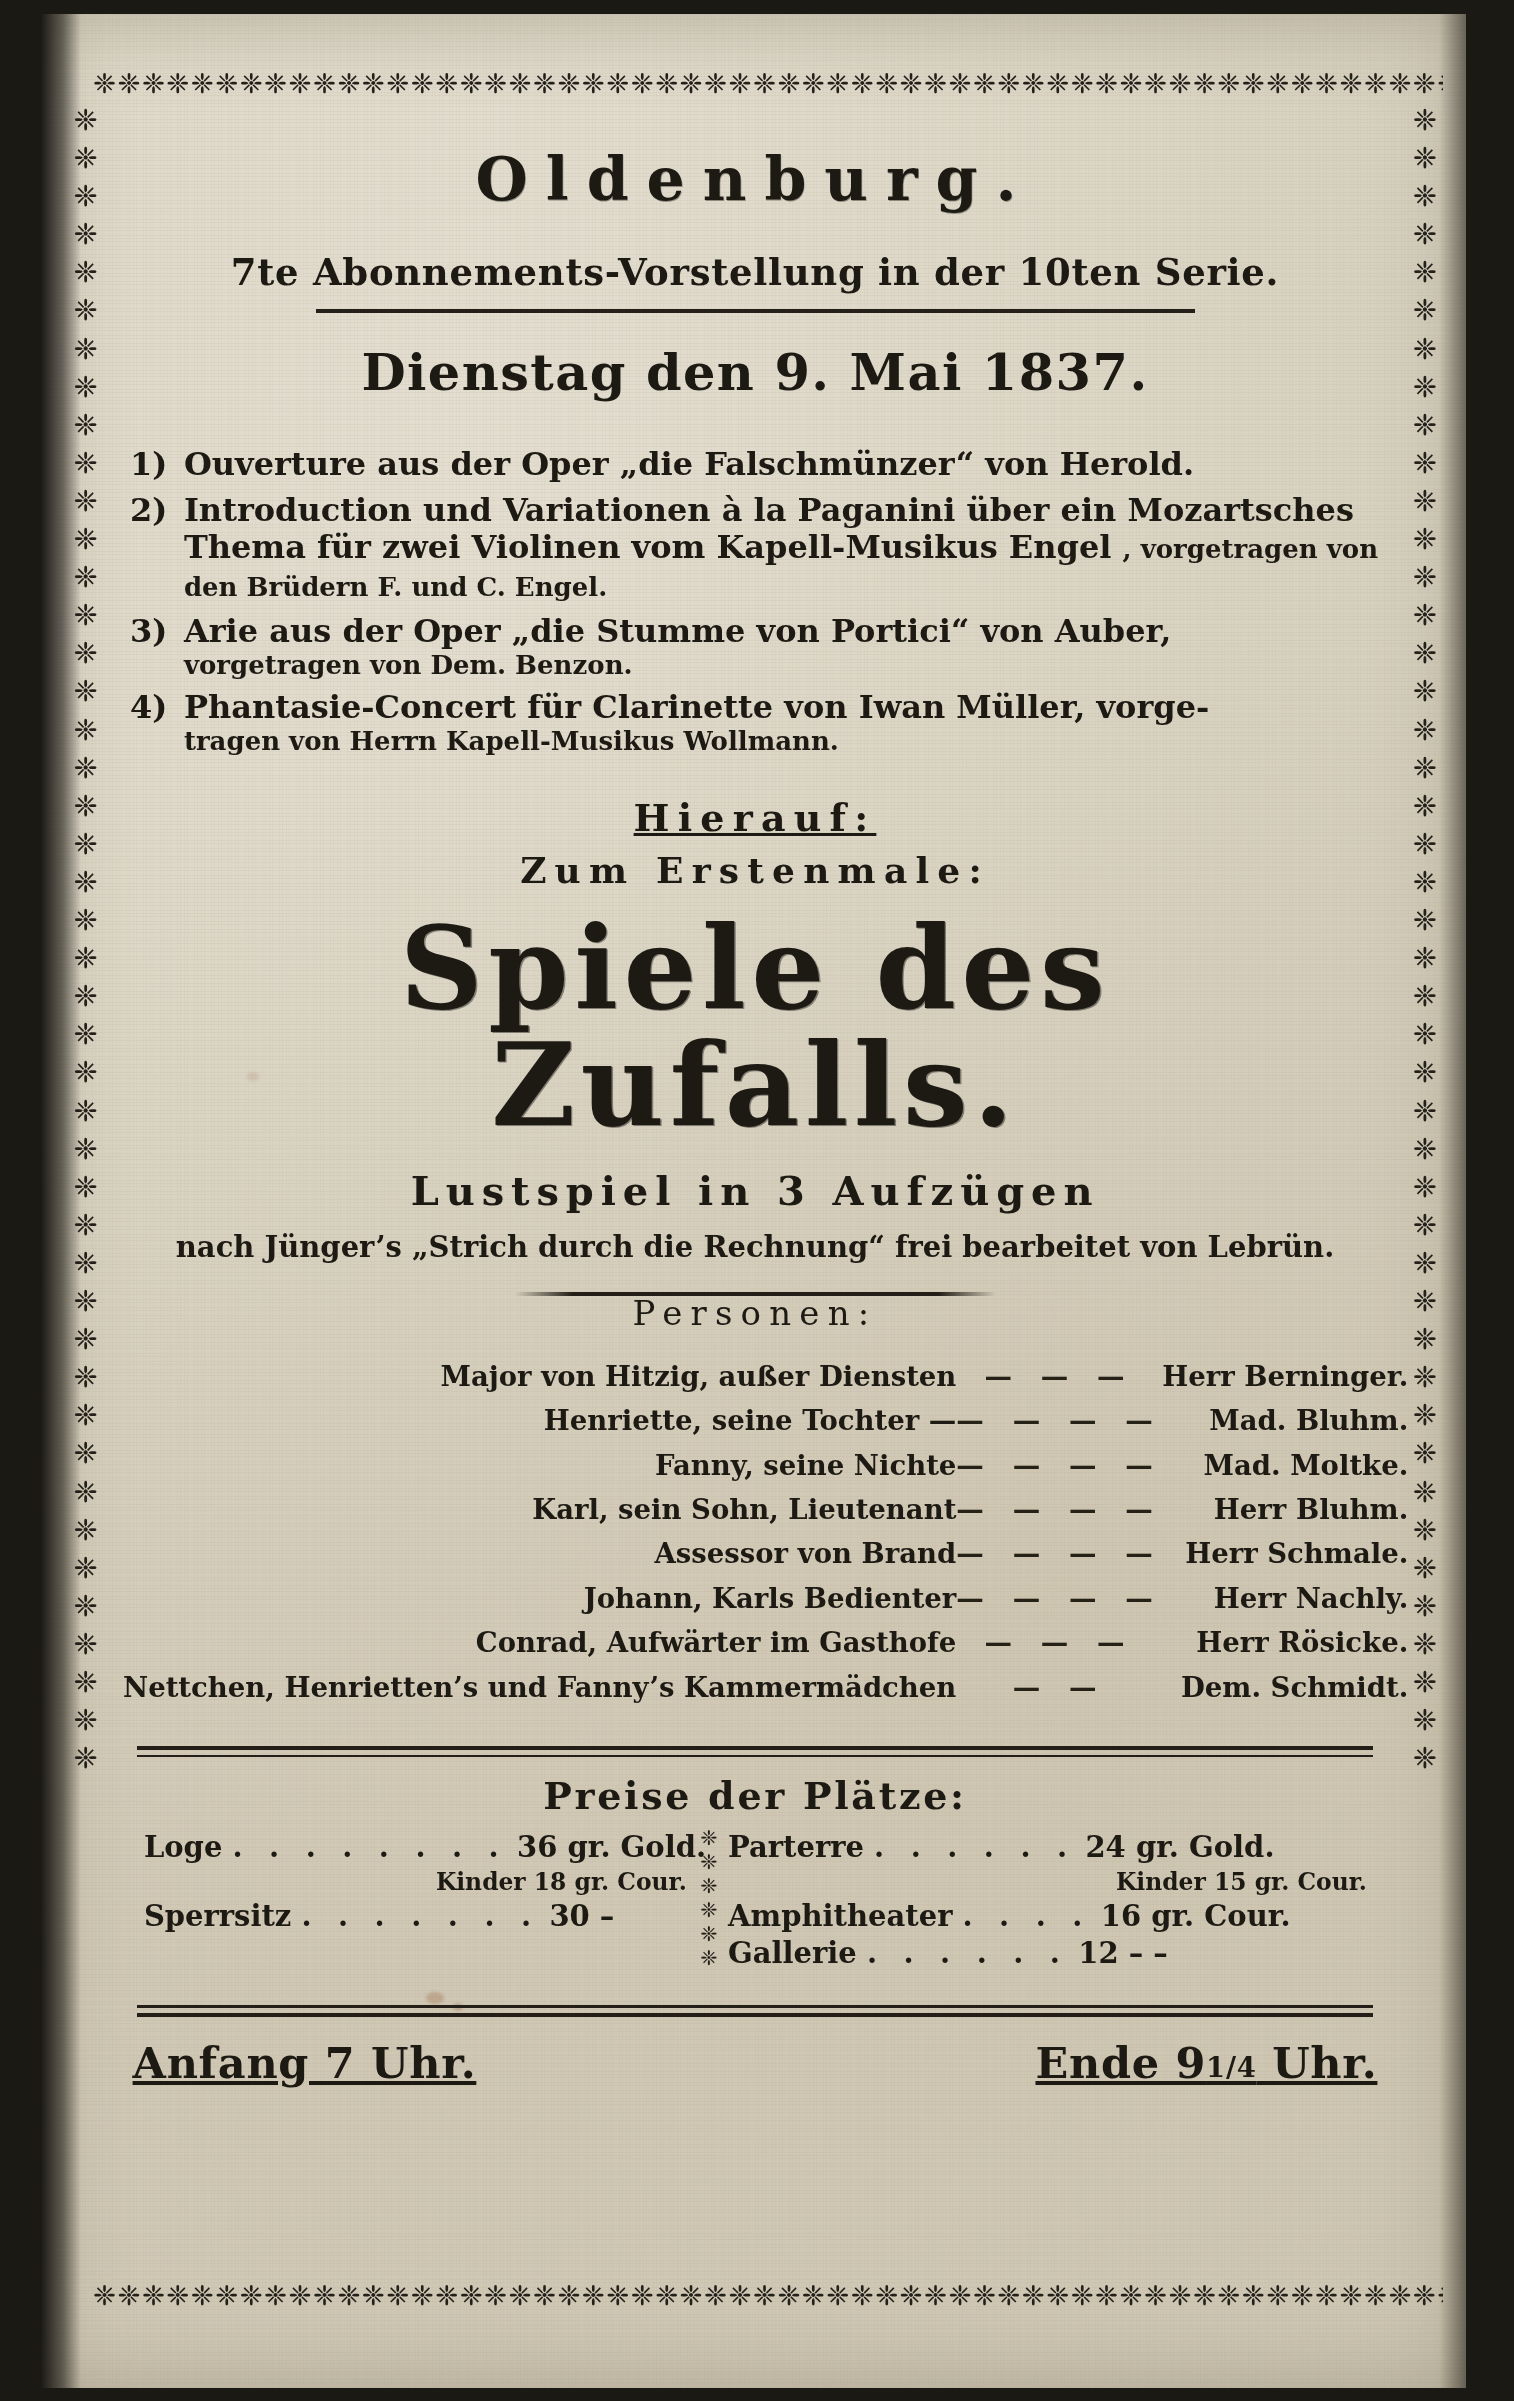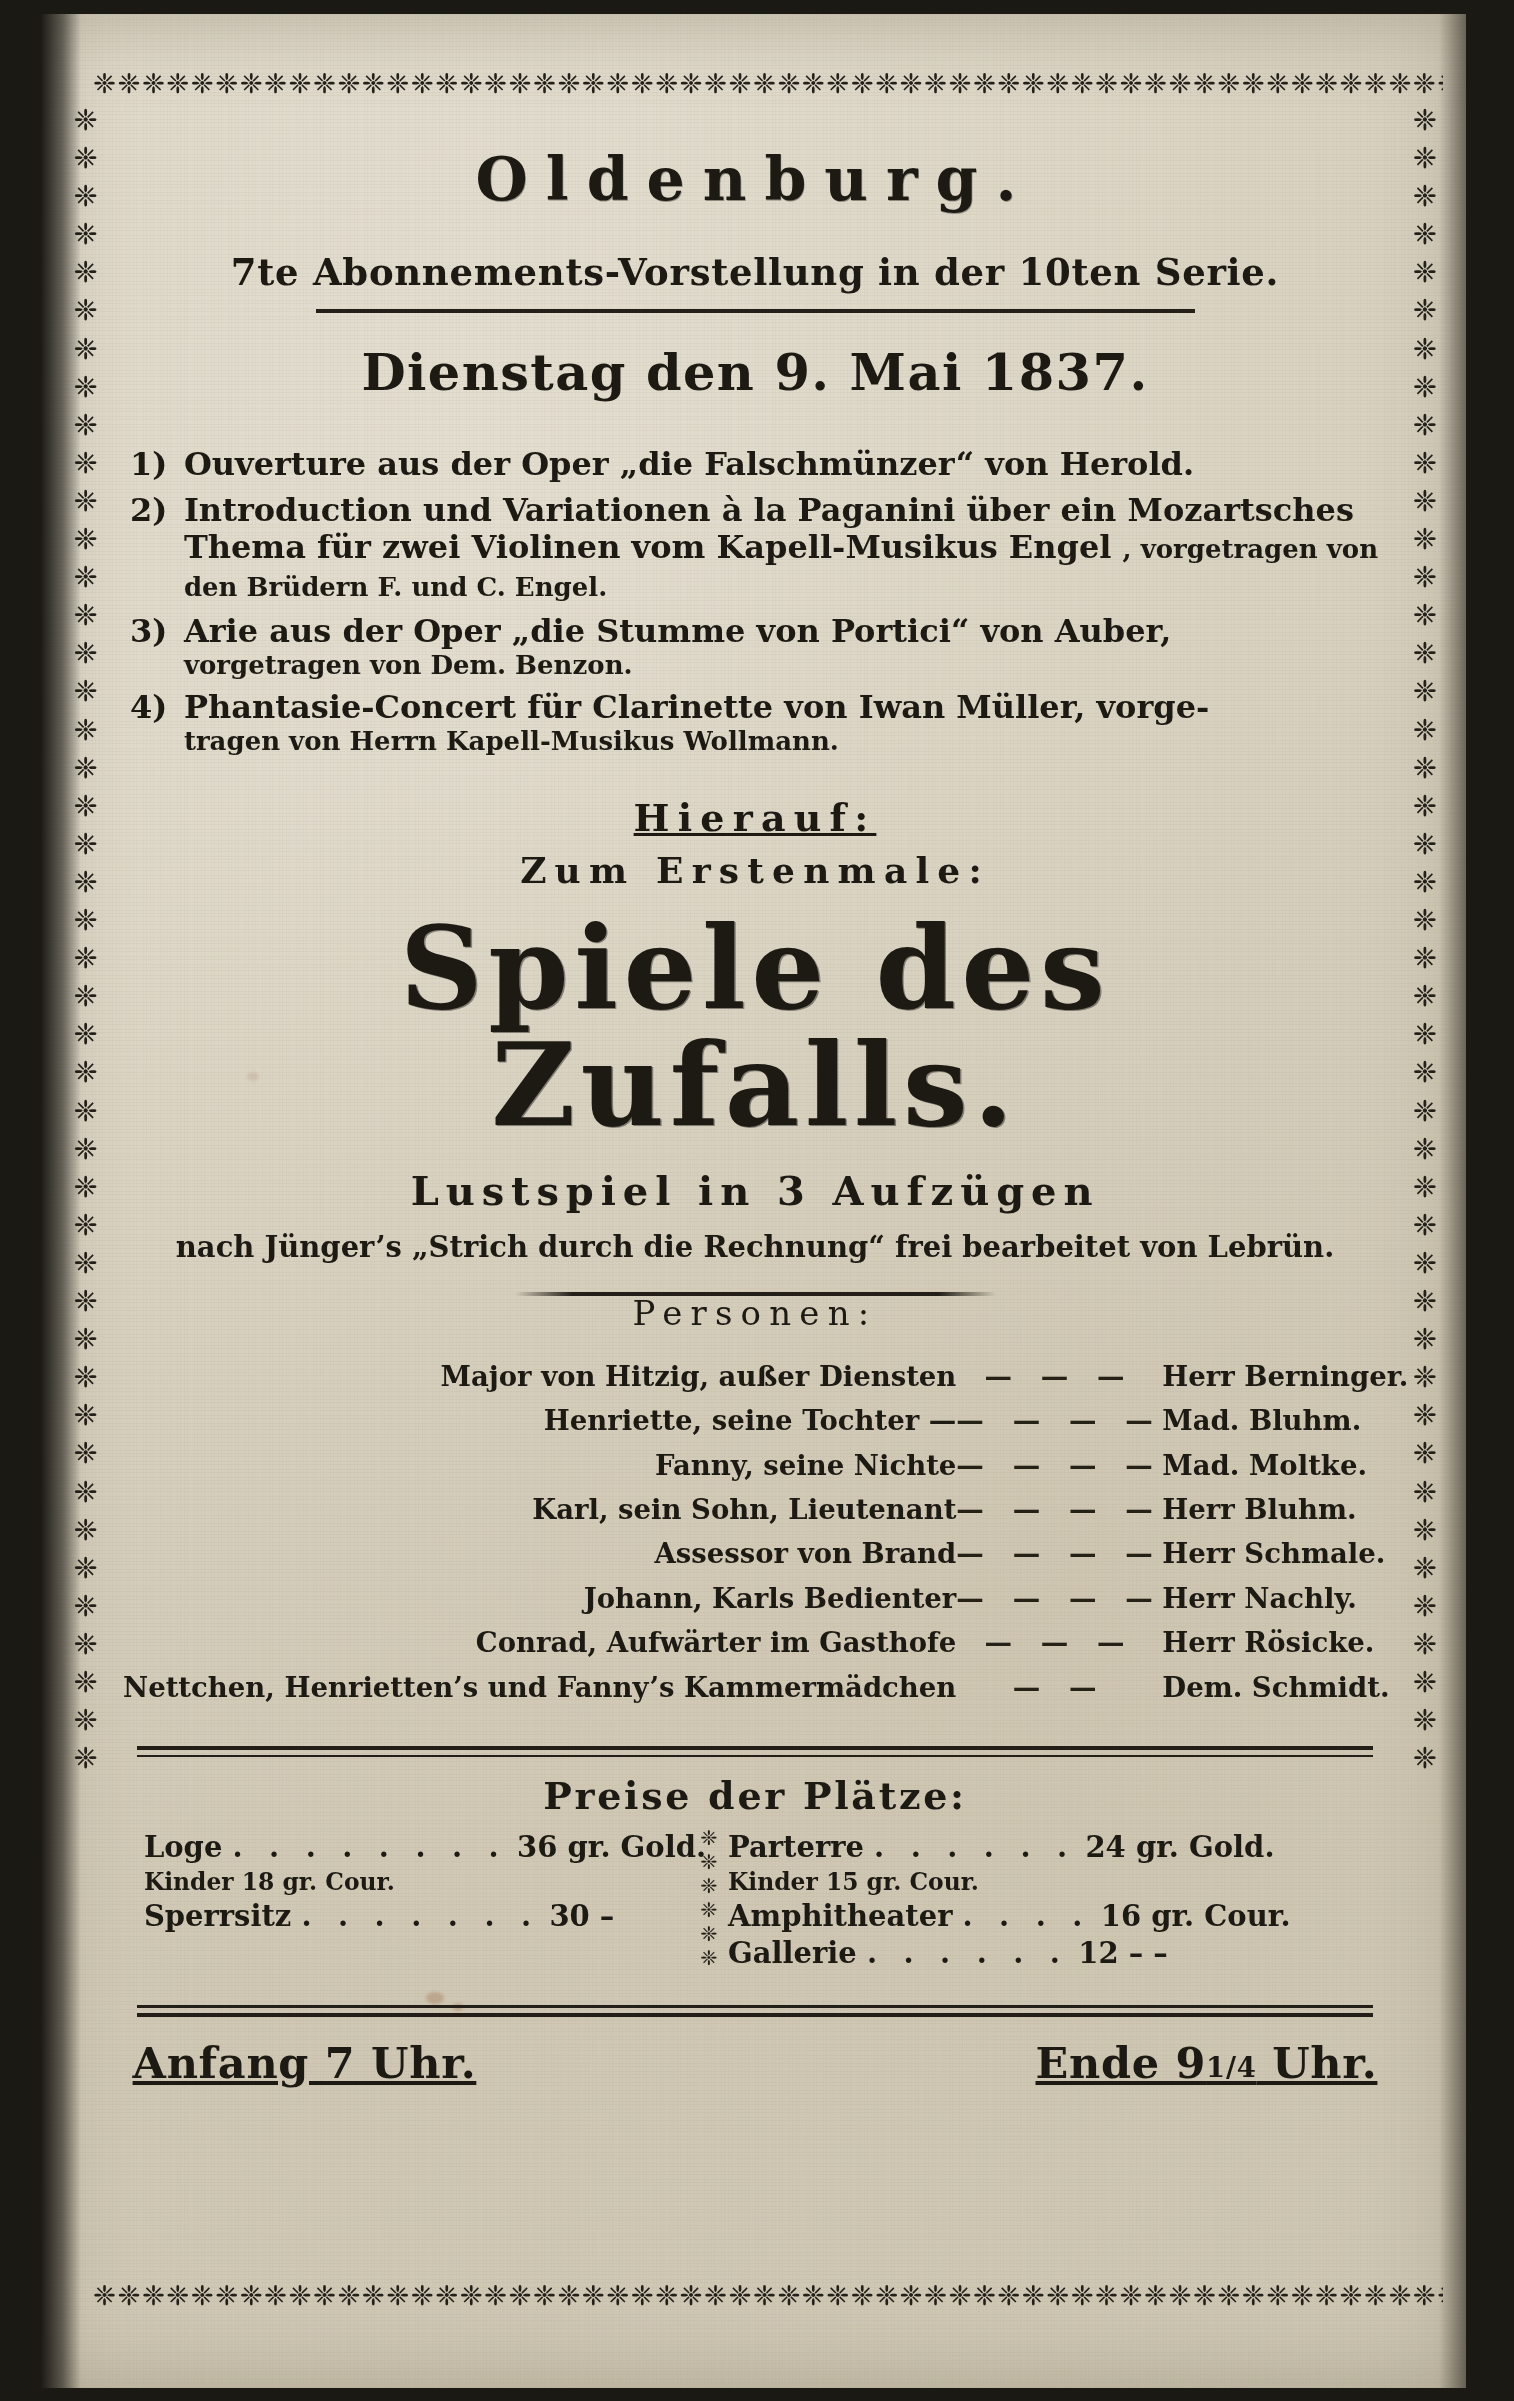--- a/index.html
+++ b/index.html
@@ -213,21 +213,21 @@
   }
   table.cast td {
     font-size: 27.5px;
     font-weight: bold;
     padding: 6.2px 0;
     vertical-align: bottom;
     white-space: nowrap;
   }
   td.role  { text-align: right; width: 44%; }
   td.dots  { text-align: center; letter-spacing: 9.6px; color: #262117; }
-  td.actor { text-align: left; width: 27%; padding-left: 12.4px; }
+  td.actor { text-align: right; width: 27%; padding-left: 12.4px; }
 
   .rule-double {
     width: 1236px;
     margin: 37px auto 0 auto;
   }
   .rule-double .l1 { height: 4.1px; background: #231f18; }
   .rule-double .l2 { height: 2.1px; background: #231f18; margin-top: 4.8px; }
 
   .prices-head {
     font-size: 38px;
@@ -252,21 +252,21 @@
     font-size: 29px;
     font-weight: bold;
     white-space: nowrap;
     height: 37px;
     line-height: 37px;
   }
   .prow .dotfill { letter-spacing: 8.2px; }
   .pkids {
     font-size: 23.4px;
     font-weight: bold;
-    text-align: left;
+    text-align: right;
     height: 32px;
     line-height: 32px;
   }
   .vdiv {
     position: absolute;
     left: 563px;
     top: -2.7px;
     width: 18px;
     height: 150px;
     color: #231f18;

